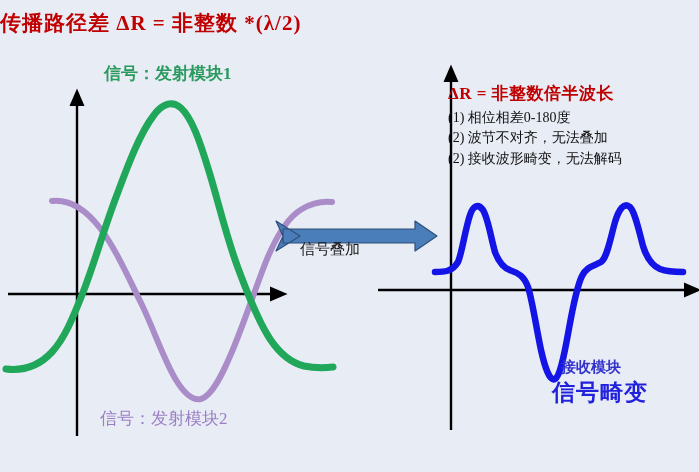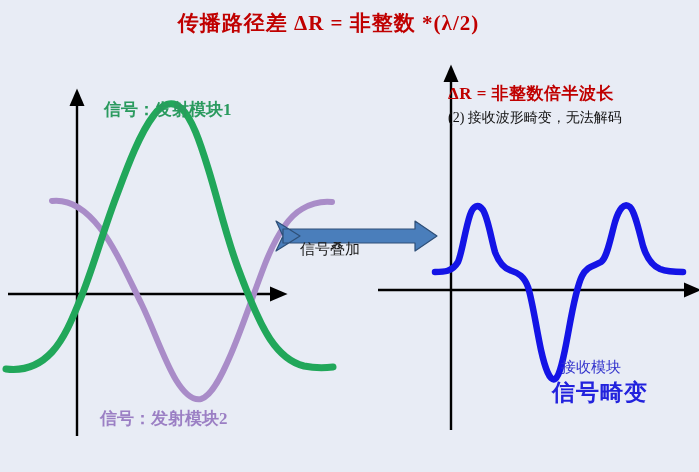--- a/index.html
+++ b/index.html
@@ -12,24 +12,23 @@
     width: 699px;
     height: 472px;
     background: #e8ecf5;
     overflow: hidden;
     font-family: "Liberation Serif", "DejaVu Serif", serif;
   }
 
   
   #title {
     position: absolute;
-    left: 8px;
+    left: 0;
     top: 10px;
     width: 641px;
-    text-align: center;
     color: #c00000;
     font-size: 21px;
     font-weight: bold;
     letter-spacing: 1px;
     font-family: "Liberation Serif", "DejaVu Serif", serif;
     white-space: nowrap;
   }
 
   
   .svg-layer {
@@ -46,28 +45,27 @@
     position: absolute;
     white-space: nowrap;
     line-height: 1.25;
   }
   #label-green {
     left: 104px;
     top: 63px;
     color: #2a9a5e;
     font-size: 17px;
     font-weight: bold;
-    margin-top: 36px;
   }
   #label-purple {
     left: 100px;
     top: 408px;
     color: #9b7fc4;
     font-size: 17px;
-    font-weight: bold;
+    font-weight: normal;
   }
   #label-arrow {
     left: 300px;
     top: 240px;
     color: #1a1a1a;
     font-size: 15px;
   }
 
   
   #info-block {
@@ -90,21 +88,21 @@
     white-space: nowrap;
     line-height: 1.45;
   }
 
   
   #label-rx-small {
     left: 561px;
     top: 358px;
     color: #3333cc;
     font-size: 15px;
-    font-weight: normal;
+    font-weight: bold;
   }
   #label-rx-big {
     left: 552px;
     top: 380px;
     color: #2222dd;
     font-size: 23px;
     font-weight: bold;
     letter-spacing: 1px;
     font-family: Liberation Mono, monospace;
   }
@@ -190,19 +188,21 @@
   </svg>
 
   <div id="label-green" class="lbl">信号：发射模块1</div>
 
   <div id="label-purple" class="lbl">信号：发射模块2</div>
 
   <div id="label-arrow" class="lbl">信号叠加</div>
 
   <div id="info-block">
     <div id="info-heading">ΔR = 非整数倍半波长</div>
+    <div class="info-line">(1) 相位相差0-180度</div>
+    <div class="info-line">(2) 波节不对齐，无法叠加</div>
     <div class="info-line">(2) 接收波形畸变，无法解码</div>
   </div>
 
   <div id="label-rx-small" class="lbl">接收模块</div>
   <div id="label-rx-big" class="lbl">信号畸变</div>
 
 </div>
 
 </body></html>

